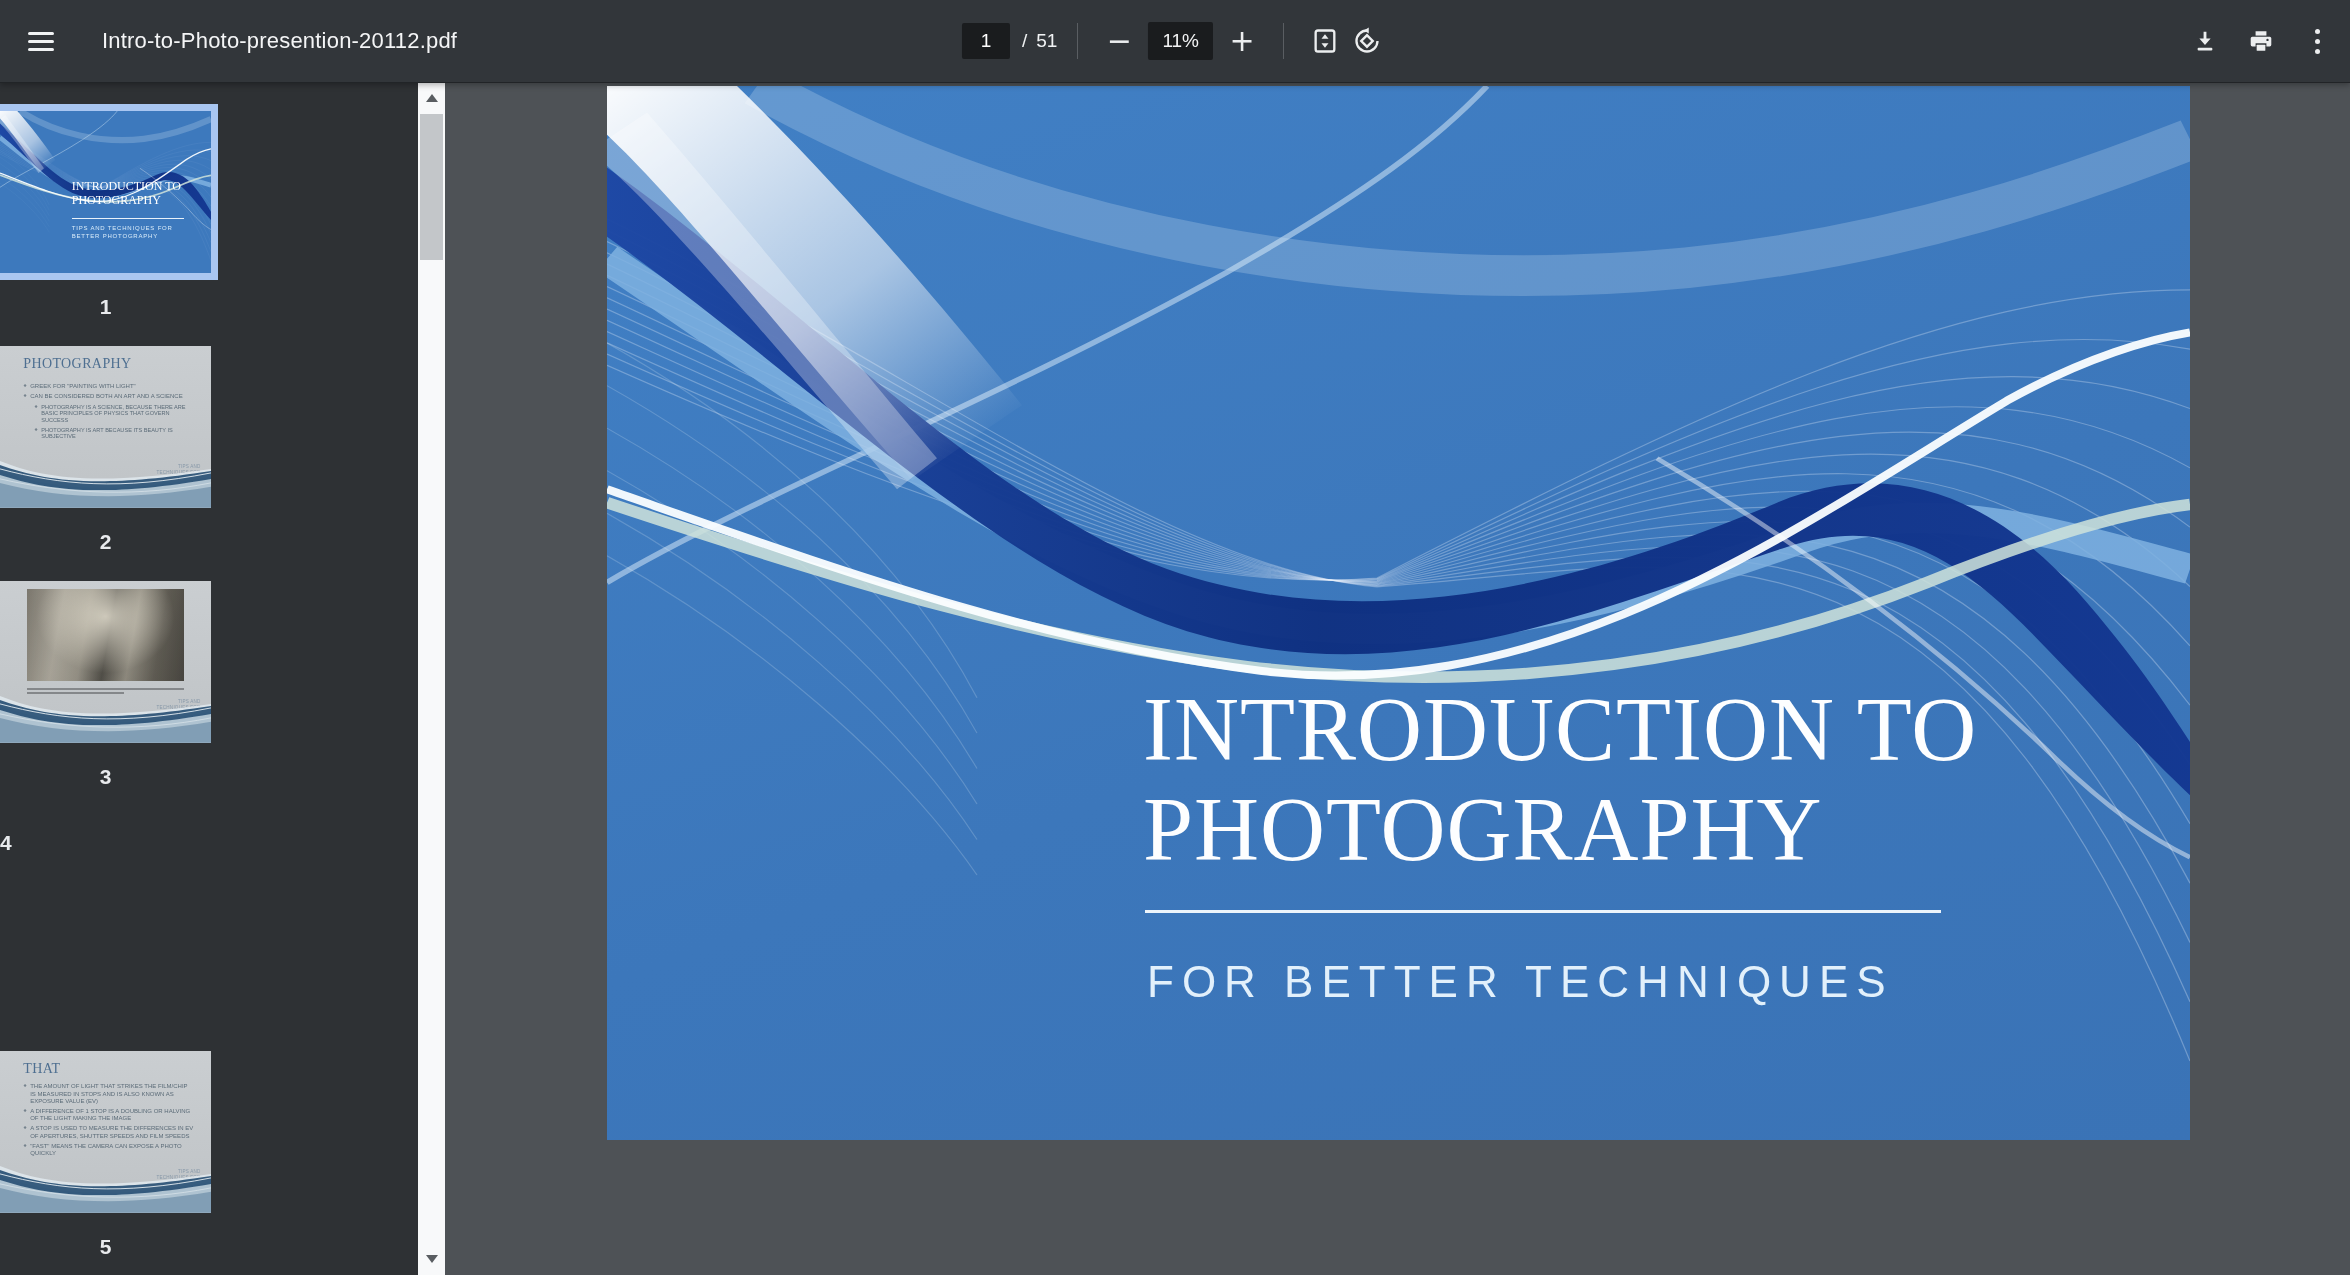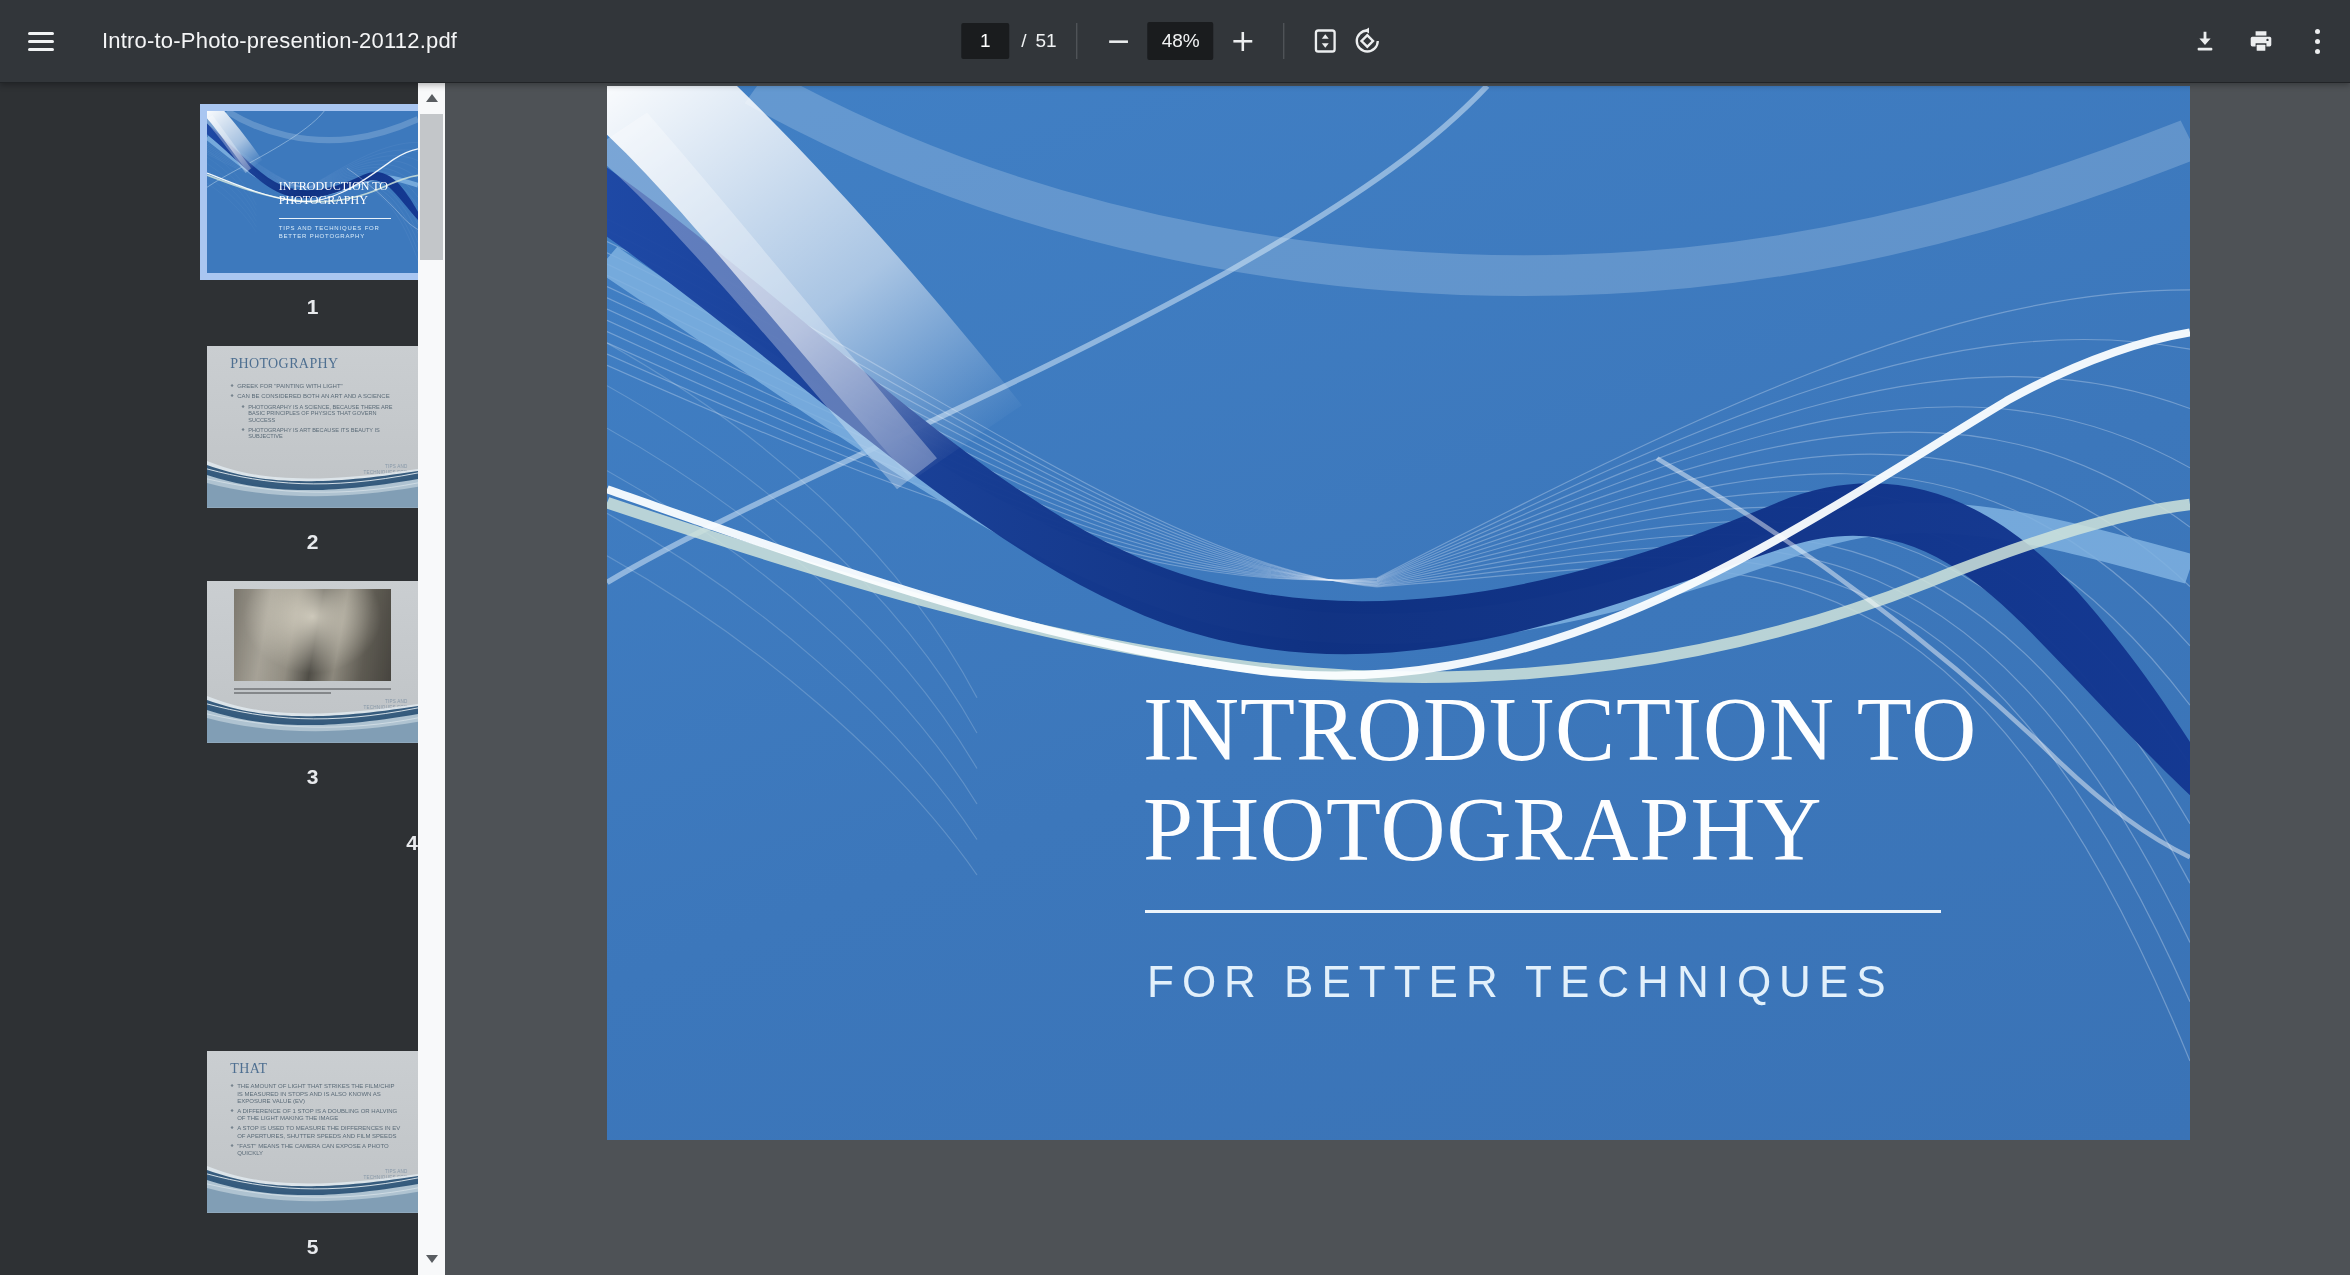--- a/index.html
+++ b/index.html
@@ -18,21 +18,21 @@
   .vdiv{width:1px;height:36px;background:#5b5f63;margin:0 20px}
   .tbtn{background:none;border:none;color:#eceeef;min-width:42px;height:50px;display:flex;align-items:center;justify-content:center;cursor:pointer;padding:0}
   .glyph-btn{font-size:30px;line-height:1;font-family:"DejaVu Sans",sans-serif}
   .zoom-box{background:#1a1c1e;color:#f2f3f4;font-size:19px;border-radius:2px;padding:8px 14px;margin:0 8px}
   .right{margin-left:auto;display:flex;align-items:center;gap:14px;padding-right:12px}
   .dots{display:flex;flex-direction:column;gap:5px;align-items:center;width:26px}
   .dots i{width:5px;height:5px;border-radius:50%;background:#eceeef}
 
   
   .sidebar{position:absolute;top:82px;left:0;width:445px;bottom:0;background:#2e3134}
-  .thumbs{position:absolute;top:0;left:0;right:27px;bottom:0;display:flex;flex-direction:column;align-items:flex-end;padding-top:22px;overflow:hidden}
+  .thumbs{position:absolute;top:0;left:0;right:27px;bottom:0;display:flex;flex-direction:column;align-items:flex-start;padding-top:22px;overflow:hidden}
   .titem{height:235px;display:flex;flex-direction:column;align-items:center;cursor:pointer;flex:none}
   .thumbbox{width:211px;height:162px;margin-top:7px;position:relative;overflow:hidden;background:#c8ccce}
   .selected .thumbbox{outline:7px solid #a9c6f1}
   .pagenum{margin-top:22px;color:#e8eaed;font-size:21px;font-weight:600}
 
   .scrollbar{position:absolute;top:0;right:0;width:27px;bottom:0;background:#f8f9fa}
   .sb-btn{position:absolute;left:0;width:27px;height:32px;display:flex;align-items:center;justify-content:center;background:#f8f9fa;cursor:pointer}
   .sb-up{top:0}.sb-down{bottom:0}
   .tri-up{width:0;height:0;border-left:6px solid transparent;border-right:6px solid transparent;border-bottom:8px solid #595d61}
   .tri-down{width:0;height:0;border-left:6px solid transparent;border-right:6px solid transparent;border-top:8px solid #595d61}
@@ -170,21 +170,21 @@
       </span>
   </button>
   <div class="doc-title">Intro-to-Photo-presention-20112.pdf</div>
 
   <div class="center">
     <input class="page-input" value="1" style="">
     <span class="page-sep">/</span>
     <span class="page-count">51</span>
     <span class="vdiv"></span>
     <button class="tbtn glyph-btn">−</button>
-    <span class="zoom-box">48%</span>
+    <span class="zoom-box">11%</span>
     <button class="tbtn glyph-btn">+</button>
     <span class="vdiv"></span>
     <button class="tbtn">
       <svg width="28" height="28" viewBox="0 0 24 24">
         <rect x="4" y="3" width="16" height="18" rx="2" fill="none" stroke="#eceeef" stroke-width="2"></rect>
         <path d="M12 6.2 L15 10 H9 Z" fill="#eceeef"></path>
         <path d="M12 17.8 L9 14 H15 Z" fill="#eceeef"></path>
       </svg>
     </button>
     <button class="tbtn">

